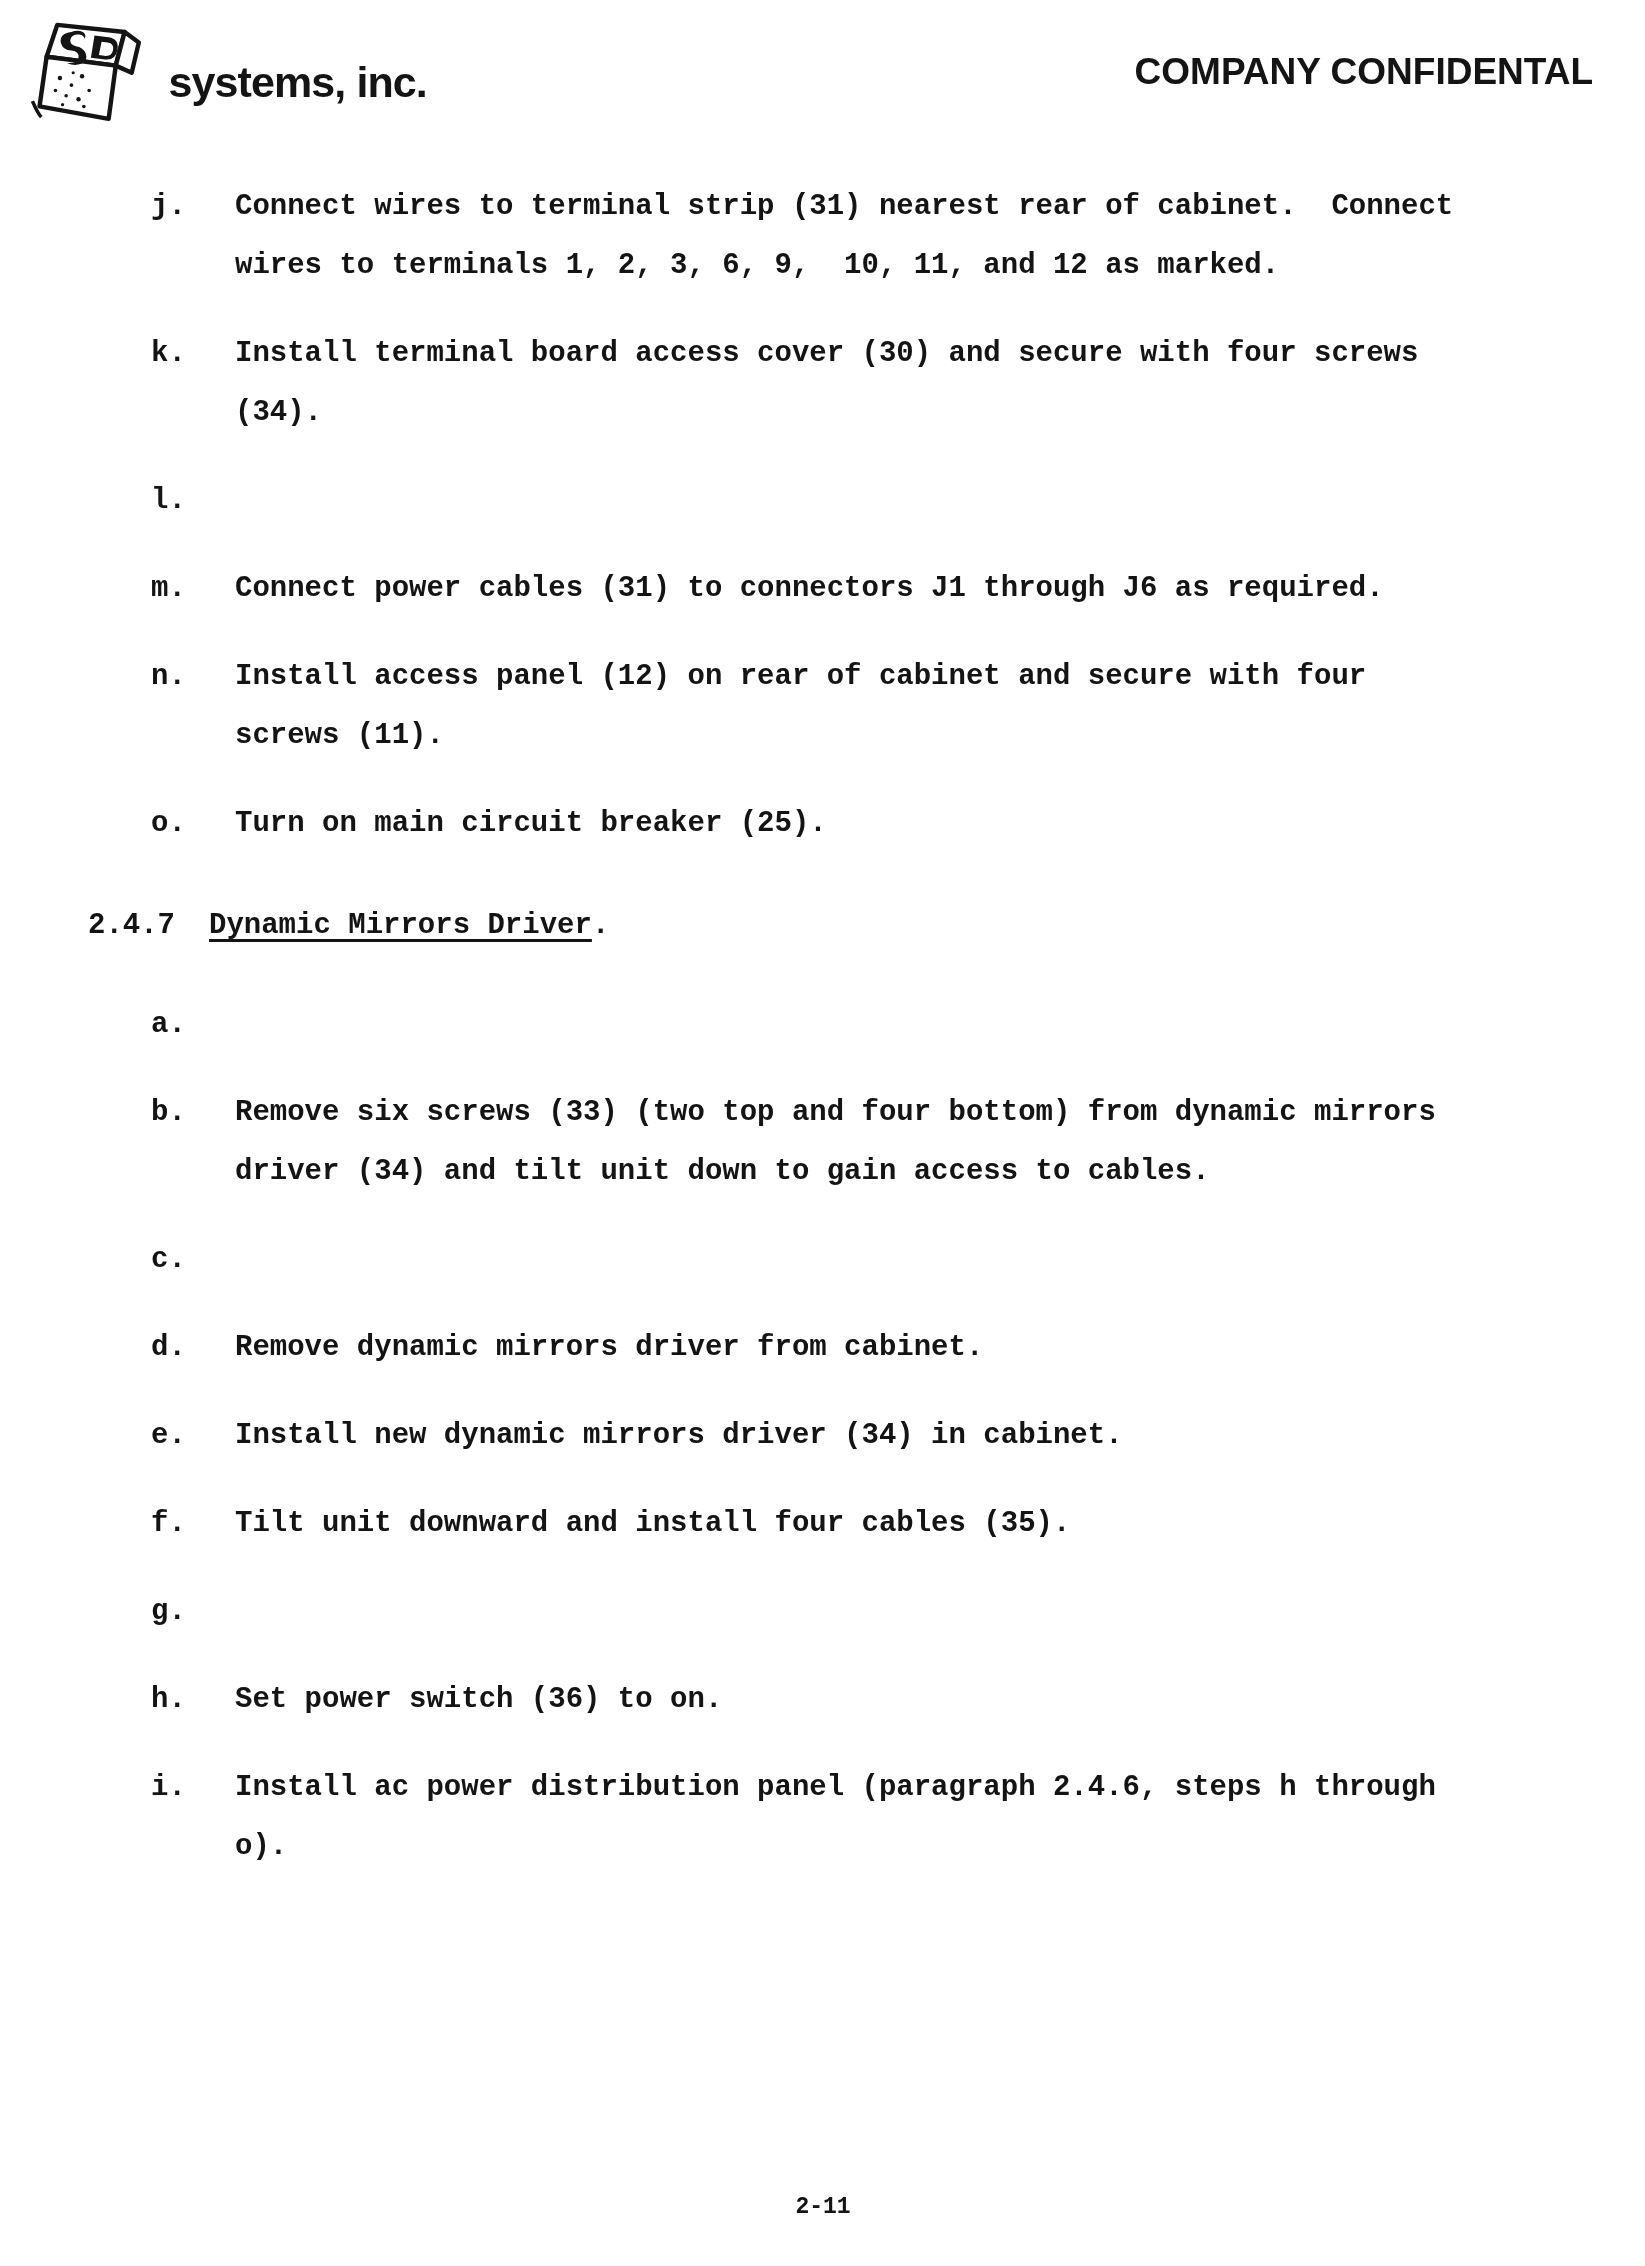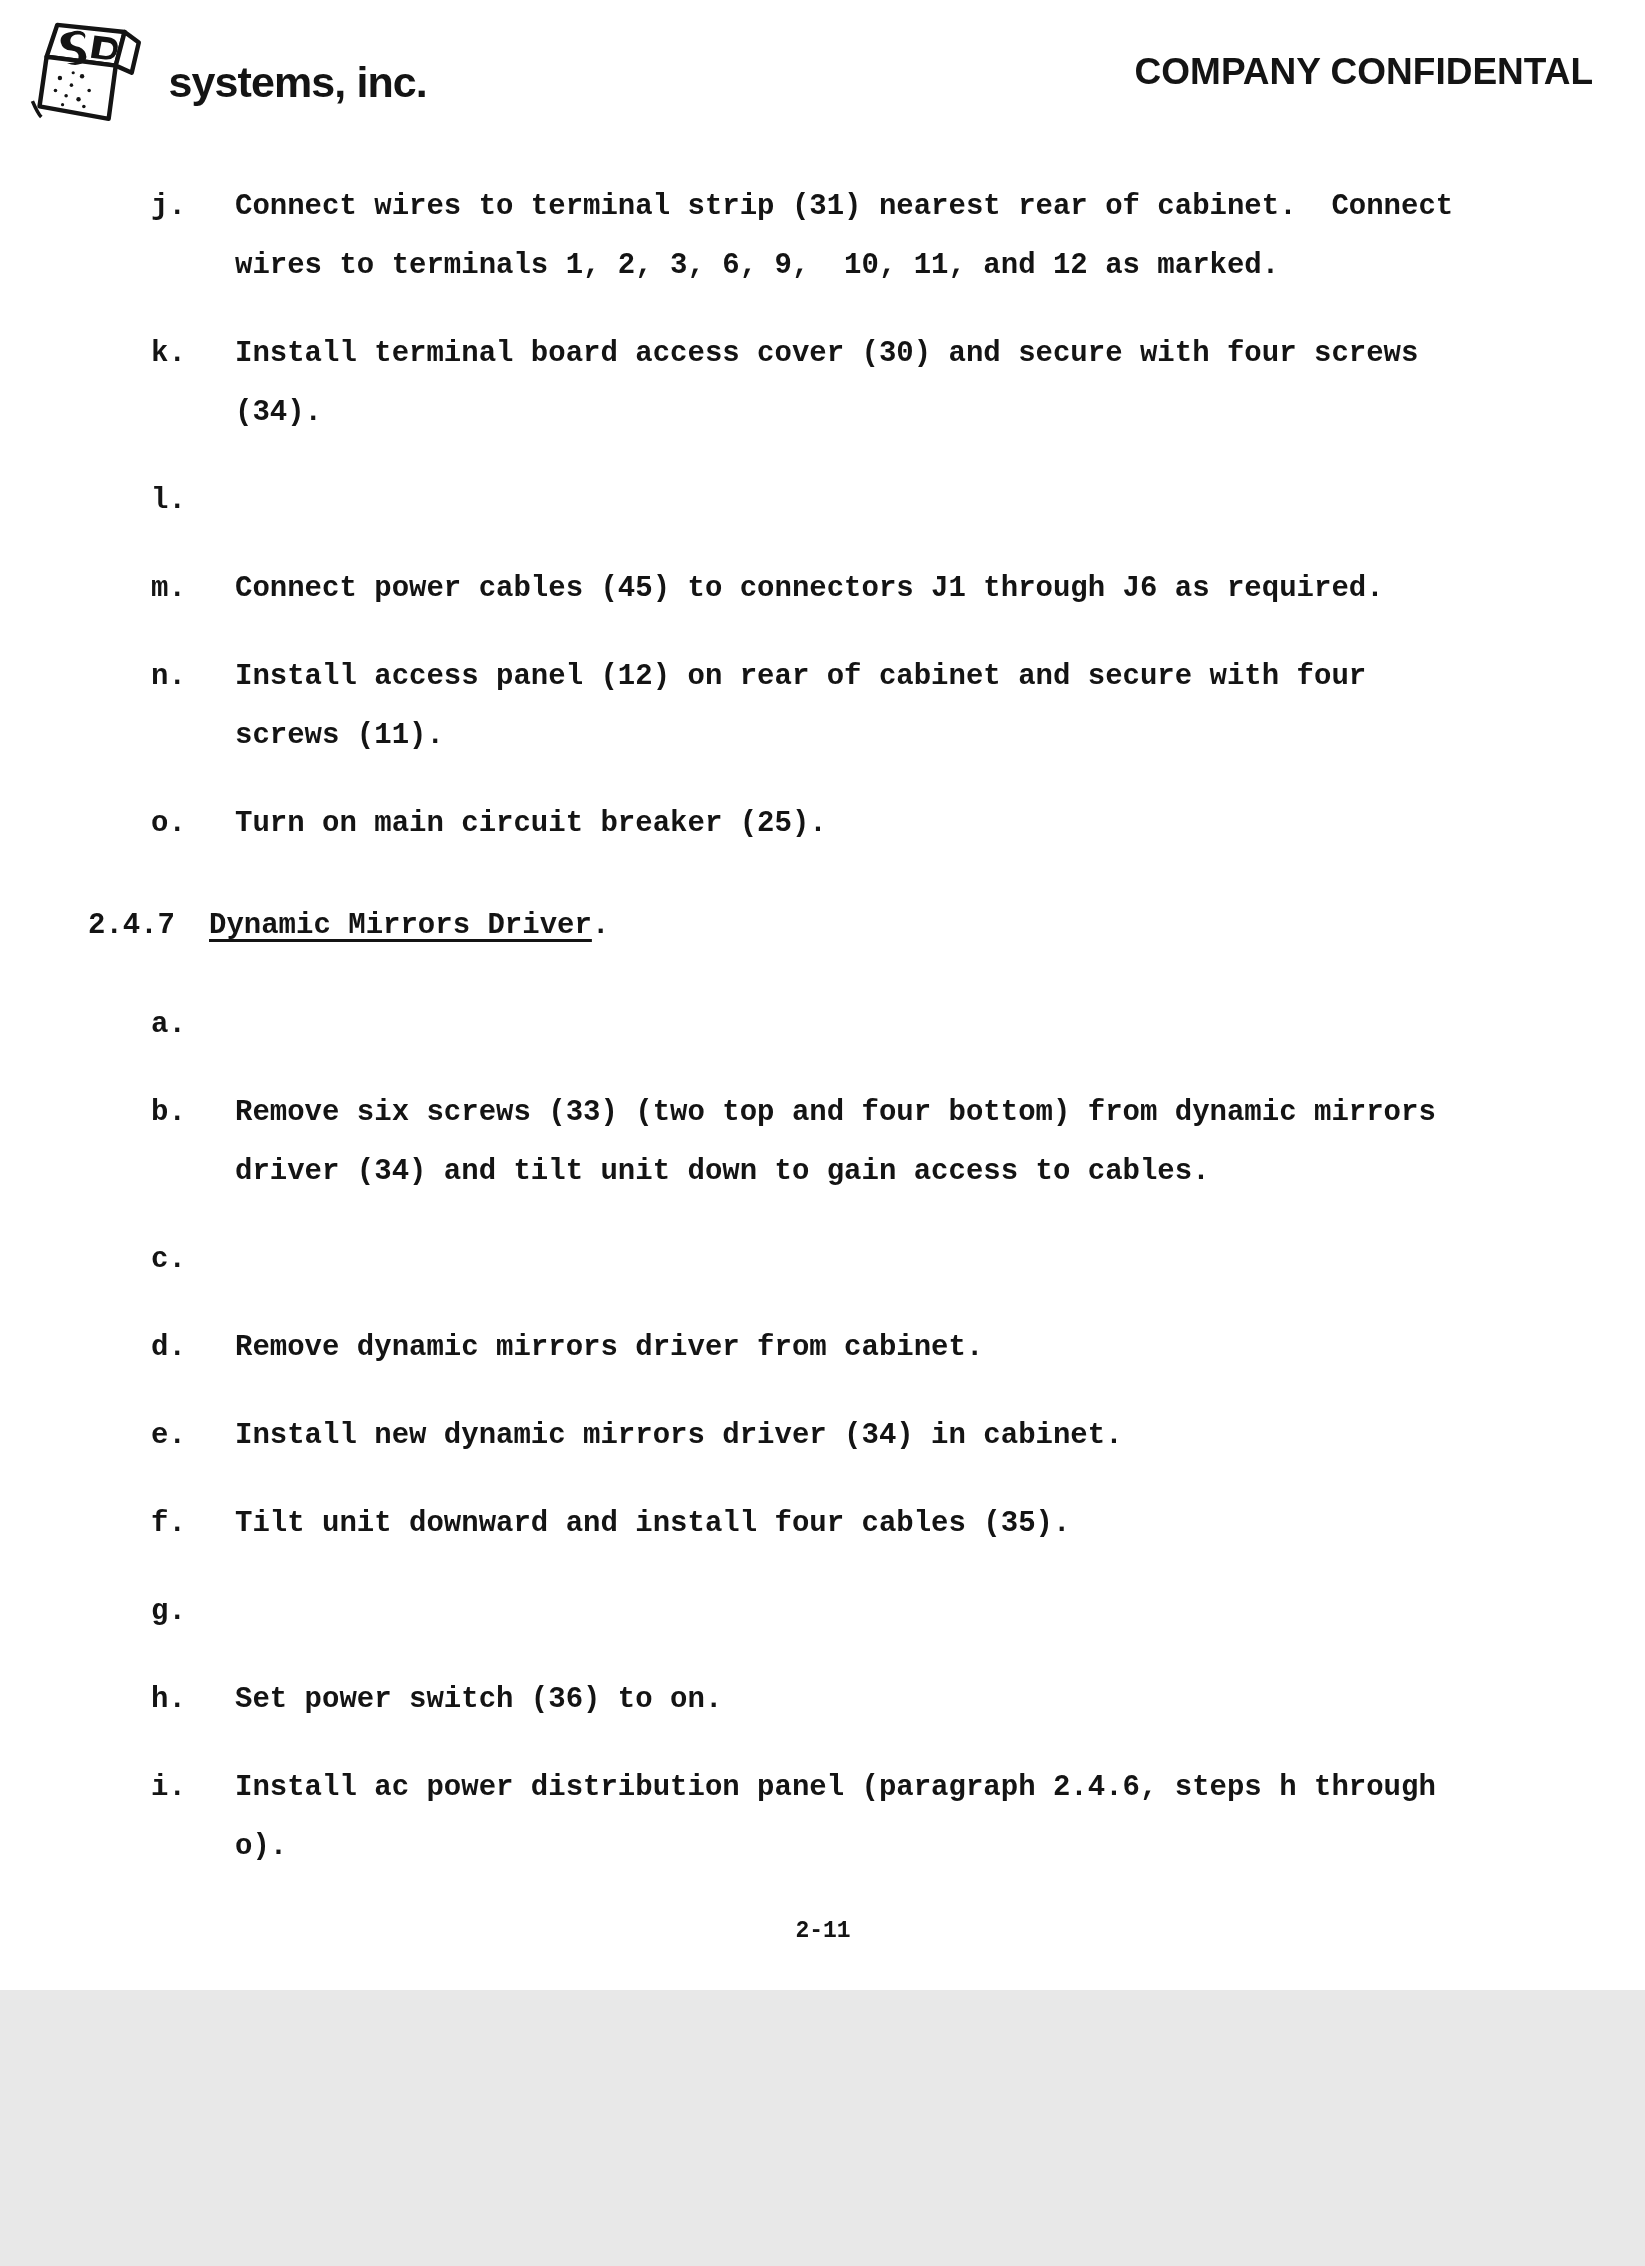--- a/index.html
+++ b/index.html
@@ -3,21 +3,21 @@
 <meta charset="utf-8">
 <style>
   html, body {
     margin: 0;
     padding: 0;
     background: #e8e8e8;
   }
   .page {
     position: relative;
     width: 1646px;
-    height: 1990px;
+    height: 2266px;
     margin: 0 auto;
     background: #ffffff;
     color: #141414;
     font-family: "Liberation Mono", "DejaVu Sans Mono", monospace;
     font-weight: bold;
     overflow: hidden;
   }
   
   .header {
     display: flex;
@@ -144,21 +144,21 @@
     <div class="step">
       <span class="step-label">k.</span>
       <div class="step-text">Install terminal board access cover (30) and secure with four screws
 (34).</div>
     </div>
     <div class="step">
       <span class="step-label">l.</span>
     </div>
     <div class="step">
       <span class="step-label">m.</span>
-      <div class="step-text">Connect power cables (45) to connectors J1 through J6 as required.</div>
+      <div class="step-text">Connect power cables (31) to connectors J1 through J6 as required.</div>
     </div>
     <div class="step">
       <span class="step-label">n.</span>
       <div class="step-text">Install access panel (12) on rear of cabinet and secure with four
 screws (11).</div>
     </div>
     <div class="step">
       <span class="step-label">o.</span>
       <div class="step-text">Turn on main circuit breaker (25).</div>
     </div>

